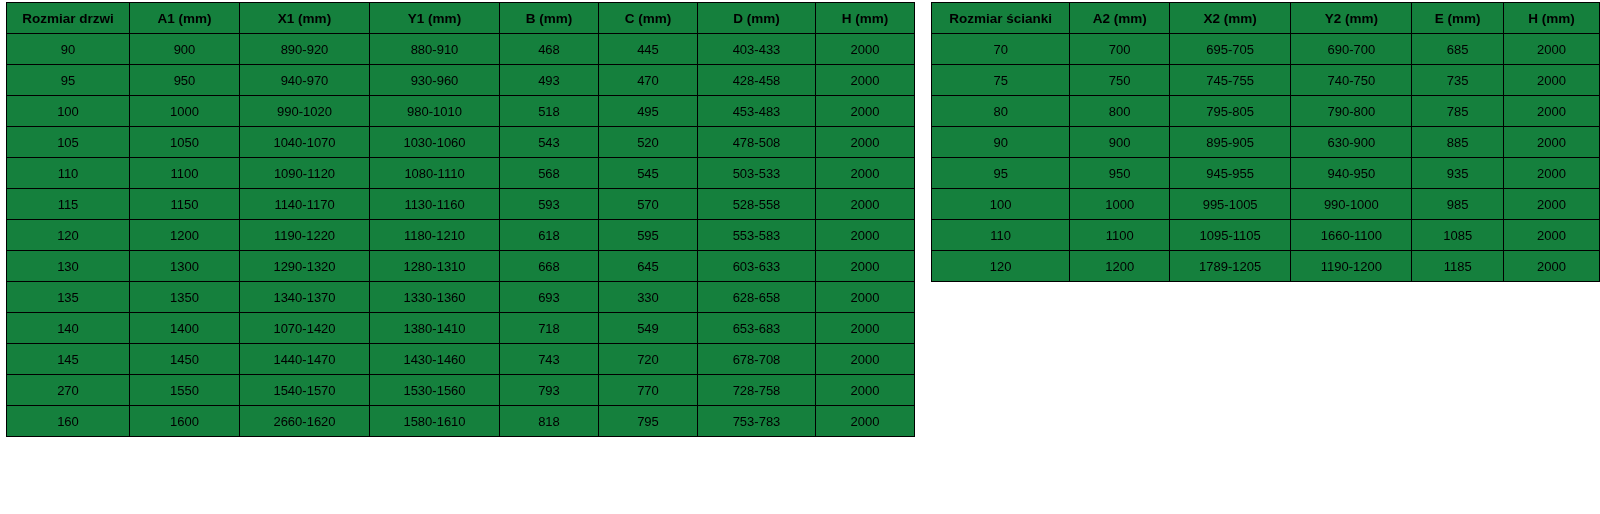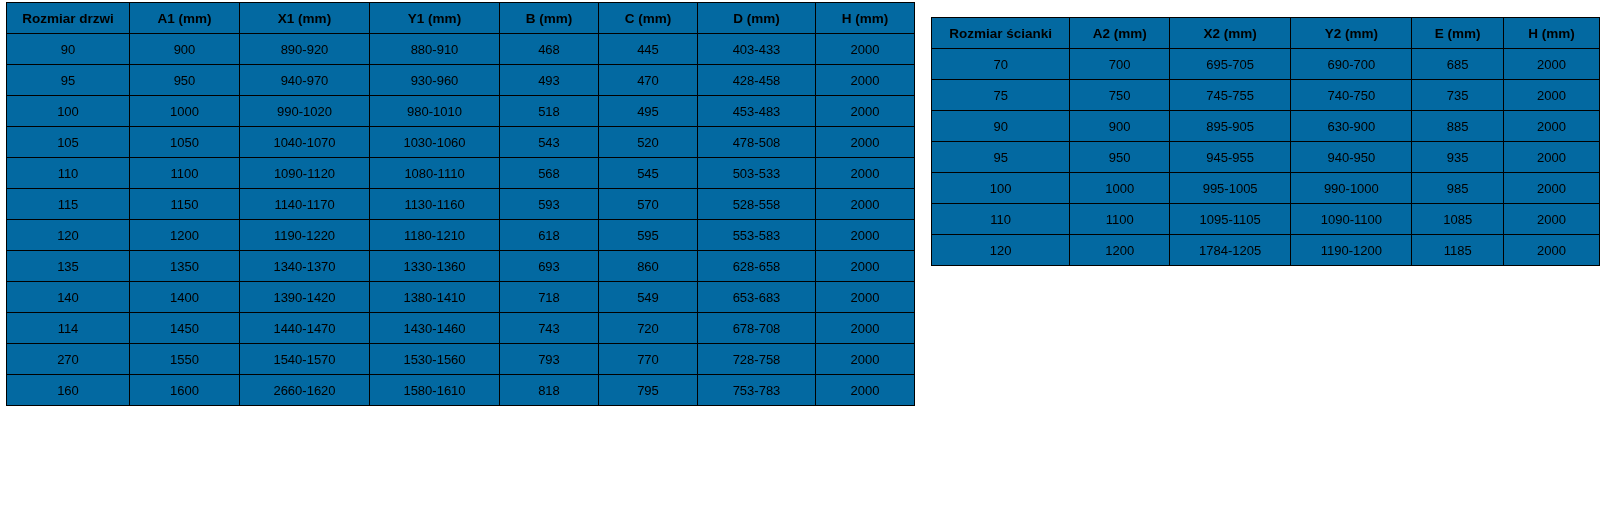--- a/index.html
+++ b/index.html
@@ -22,26 +22,26 @@
   .table-wrap {
     position: absolute;
     top: 0;
   }
   #doors-wrap {
     left: 6px;
     top: 2px;
   }
   #walls-wrap {
     left: 931px;
-    top: 17px;
+    top: 2px;
   }
   table.spec {
     border-collapse: collapse;
     table-layout: fixed;
-    background: #0369a1;
+    background: #15803d;
   }
   table.spec th,
   table.spec td {
     border: 1px solid #000000;
     text-align: center;
     vertical-align: middle;
     font-size: 13px;
     height: 30px;
     padding: 0 4px;
     white-space: nowrap;
@@ -164,41 +164,51 @@
             <td>120</td>
             <td>1200</td>
             <td>1190-1220</td>
             <td>1180-1210</td>
             <td>618</td>
             <td>595</td>
             <td>553-583</td>
             <td>2000</td>
           </tr>
           <tr>
+            <td>130</td>
+            <td>1300</td>
+            <td>1290-1320</td>
+            <td>1280-1310</td>
+            <td>668</td>
+            <td>645</td>
+            <td>603-633</td>
+            <td>2000</td>
+          </tr>
+          <tr>
             <td>135</td>
             <td>1350</td>
             <td>1340-1370</td>
             <td>1330-1360</td>
             <td>693</td>
-            <td>860</td>
+            <td>330</td>
             <td>628-658</td>
             <td>2000</td>
           </tr>
           <tr>
             <td>140</td>
             <td>1400</td>
-            <td>1390-1420</td>
+            <td>1070-1420</td>
             <td>1380-1410</td>
             <td>718</td>
             <td>549</td>
             <td>653-683</td>
             <td>2000</td>
           </tr>
           <tr>
-            <td>114</td>
+            <td>145</td>
             <td>1450</td>
             <td>1440-1470</td>
             <td>1430-1460</td>
             <td>743</td>
             <td>720</td>
             <td>678-708</td>
             <td>2000</td>
           </tr>
           <tr>
             <td>270</td>
@@ -255,20 +265,28 @@
           </tr>
           <tr>
             <td>75</td>
             <td>750</td>
             <td>745-755</td>
             <td>740-750</td>
             <td>735</td>
             <td>2000</td>
           </tr>
           <tr>
+            <td>80</td>
+            <td>800</td>
+            <td>795-805</td>
+            <td>790-800</td>
+            <td>785</td>
+            <td>2000</td>
+          </tr>
+          <tr>
             <td>90</td>
             <td>900</td>
             <td>895-905</td>
             <td>630-900</td>
             <td>885</td>
             <td>2000</td>
           </tr>
           <tr>
             <td>95</td>
             <td>950</td>
@@ -282,28 +300,28 @@
             <td>1000</td>
             <td>995-1005</td>
             <td>990-1000</td>
             <td>985</td>
             <td>2000</td>
           </tr>
           <tr>
             <td>110</td>
             <td>1100</td>
             <td>1095-1105</td>
-            <td>1090-1100</td>
+            <td>1660-1100</td>
             <td>1085</td>
             <td>2000</td>
           </tr>
           <tr>
             <td>120</td>
             <td>1200</td>
-            <td>1784-1205</td>
+            <td>1789-1205</td>
             <td>1190-1200</td>
             <td>1185</td>
             <td>2000</td>
           </tr>
         </tbody>
     </table>
   </div>
 
 </div>
 

